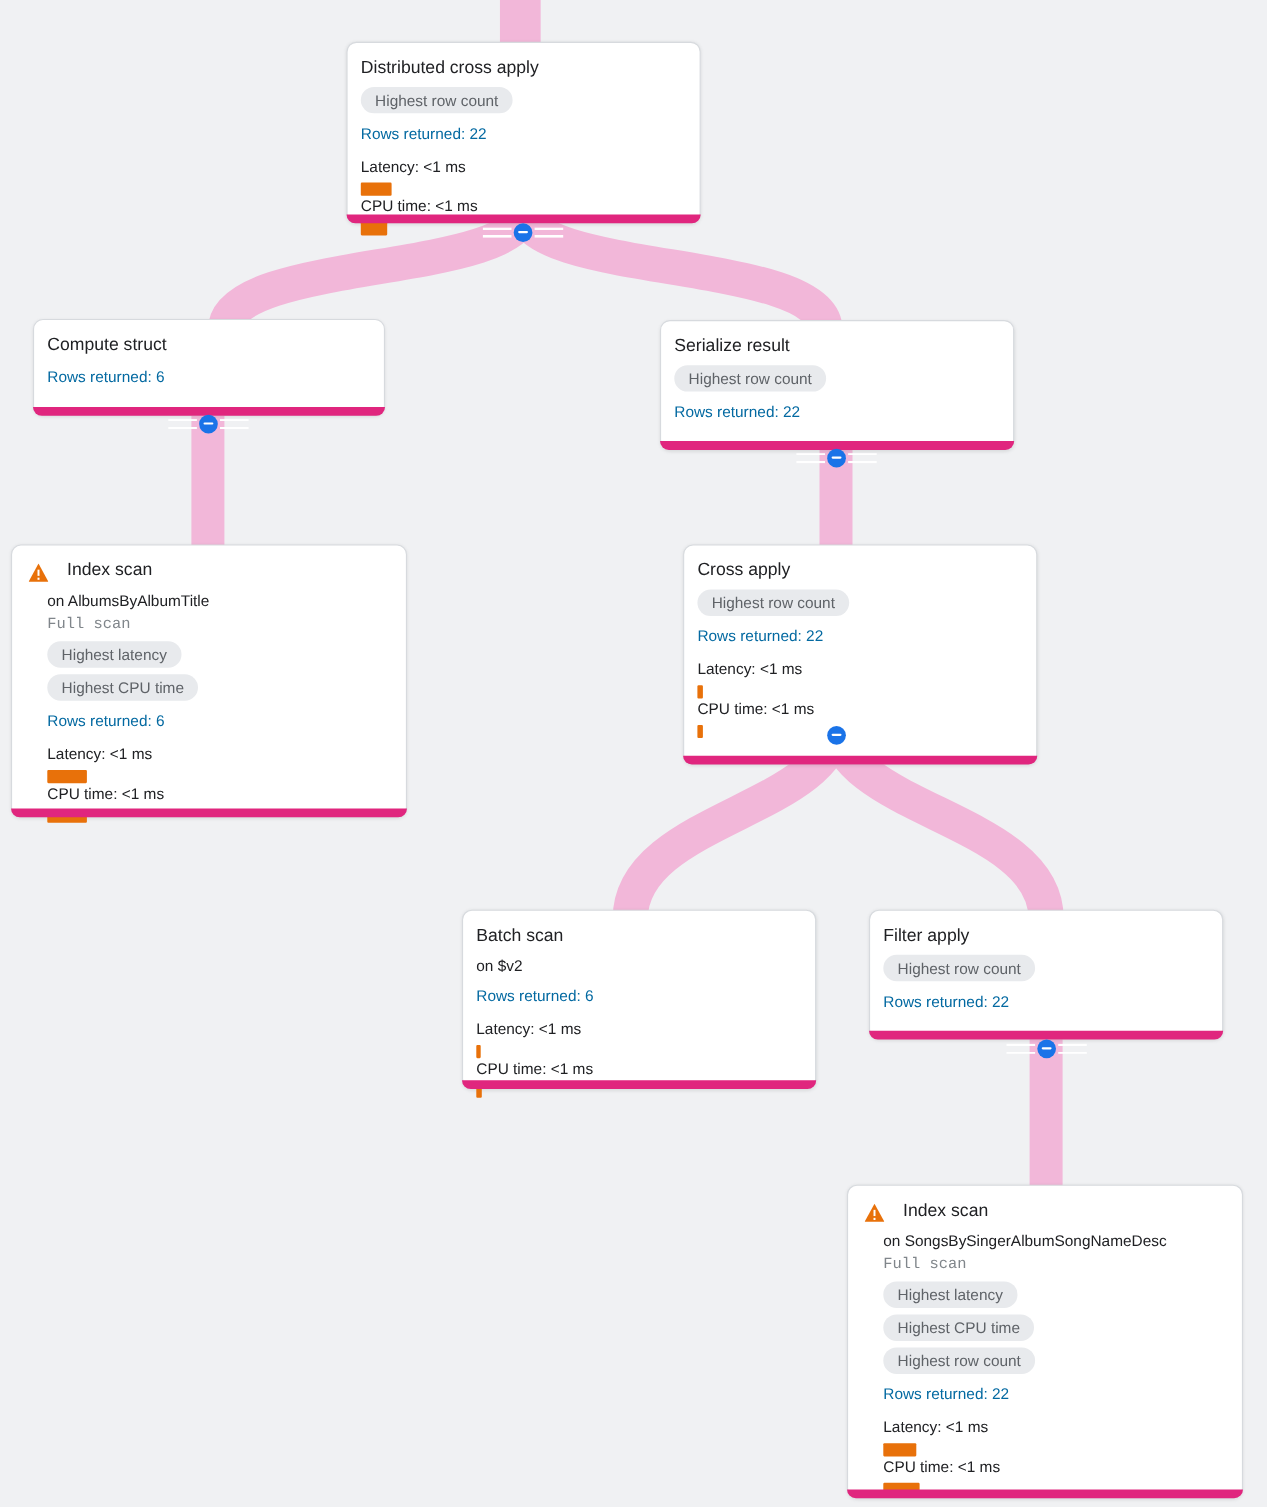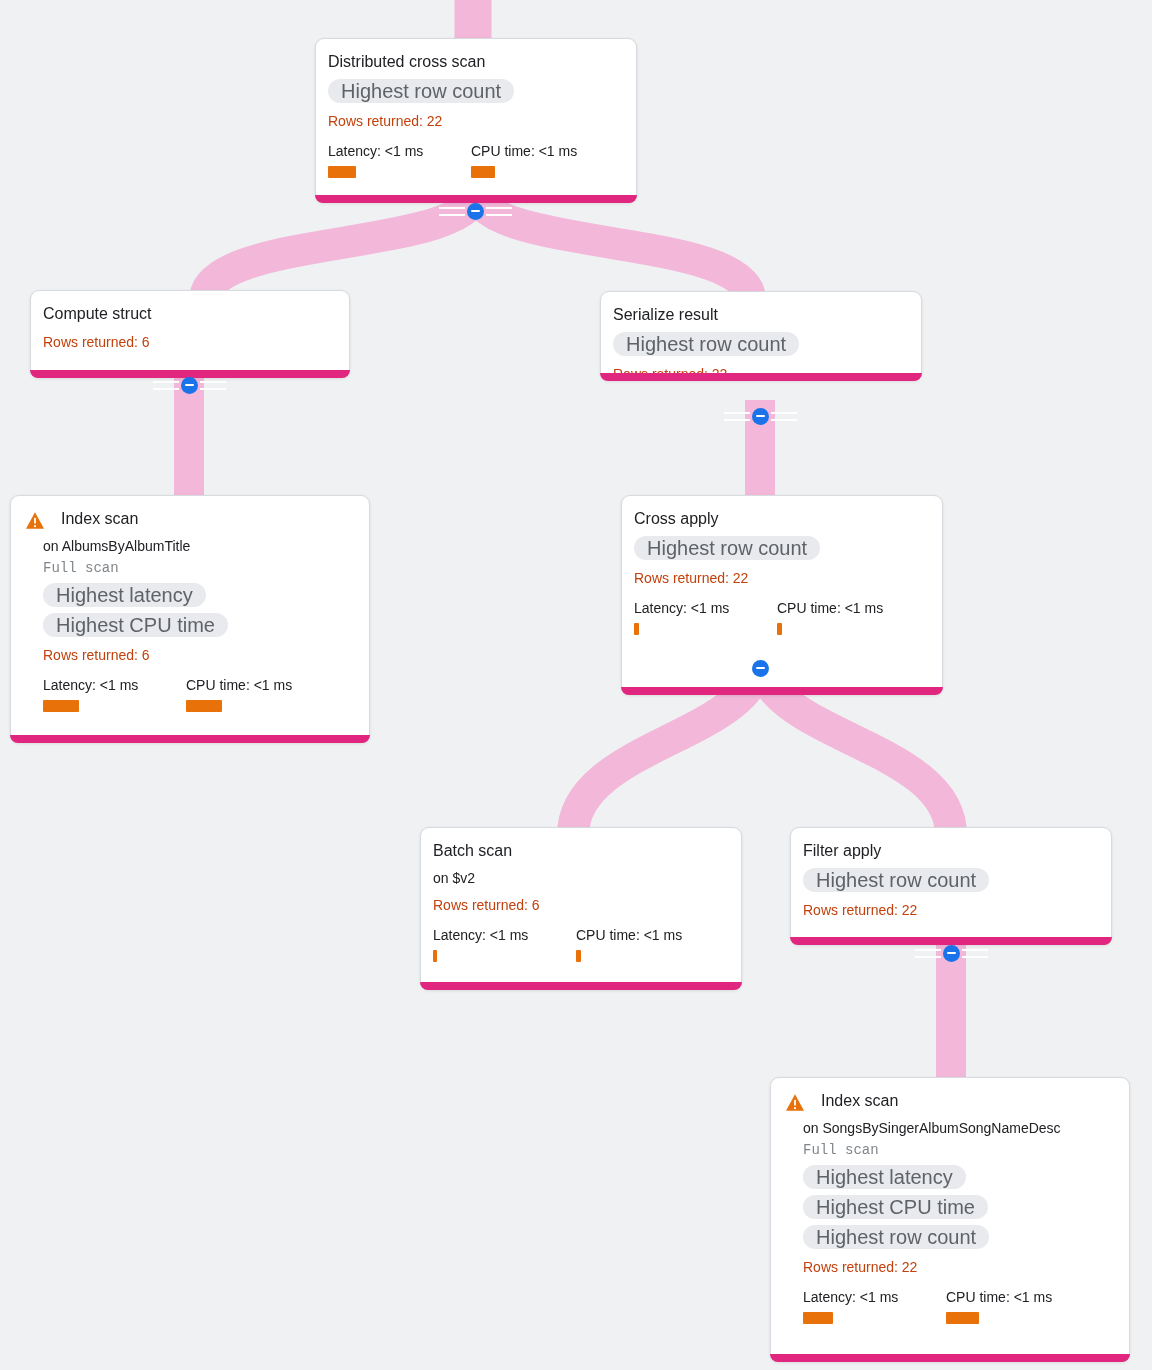--- a/index.html
+++ b/index.html
@@ -29,27 +29,27 @@
     background:var(--accent,#e0267e);
     border-radius:0 0 9px 9px;
   }
   .card-content{padding:13px 12px 0;}
   .card-title{font-size:16px;color:#202124;font-weight:400;line-height:20px;}
   .badge-row{margin-top:7px;}
   .badge{
     display:inline-block;
     background:var(--badge_bg,#e8eaed);
     color:var(--badge_text,#5f6368);
-    font-size:20px;line-height:18px;
+    font-size:14px;line-height:18px;
     padding:3px 13px;border-radius:13px;text-align:center;
   }
-  .metric{font-size:14px;color:#c2410c;margin-top:9px;line-height:18px;}
+  .metric{font-size:14px;color:#0369a1;margin-top:9px;line-height:18px;}
   .subtitle{font-size:14px;color:#202124;margin-top:8px;line-height:18px;}
   .muted{font-size:14px;color:#80868b;margin-top:4px;line-height:18px;font-family:Liberation Mono, monospace;}
-  .metrics-row{display:flex;margin-top:12px;}
+  .metrics-row{display:flex;margin-top:12px;flex-direction:column;}
   .metric-col{width:143px;}
   .metric-col .label{font-size:14px;color:#202124;line-height:18px;}
   .bar{height:12px;background:var(--orange,#e8710a);margin-top:6px;border-radius:1px;}
 
   .card-header{display:flex;align-items:flex-end;gap:17px;padding-left:3px;}
   .warn{flex:0 0 auto;display:inline-flex;}
   .indent{margin-left:20px;}
   .badge-stack .badge-row{margin-top:6px;}
 
   .collapse{
@@ -81,21 +81,21 @@
     <path class="edge" stroke-width="32" d="M476 190 C 476 252, 750 233, 750 300"></path>
     <path class="edge" stroke-width="30" d="M189 370 L189 505"></path>
     <path class="edge" stroke-width="30" d="M760 400 L760 505"></path>
     <path class="edge" stroke-width="32" d="M760 655 C 760 737, 573 743, 573 835"></path>
     <path class="edge" stroke-width="32" d="M760 655 C 760 737, 951 743, 951 835"></path>
     <path class="edge" stroke-width="30" d="M951 938 L951 1085"></path>
   </svg>
 
   <div class="card" style="left:315px;top:38px;width:322px;height:165px">
     <div class="card-content">
-      <div class="card-title">Distributed cross scan</div>
+      <div class="card-title">Distributed cross apply</div>
       <div class="badge-row"><span class="badge">Highest row count</span></div>
       <div class="metric">Rows returned: 22</div>
       <div class="metrics-row">
         <div class="metric-col">
           <div class="label">Latency: &lt;1 ms</div>
           <div class="bar" style="width:28px"></div>
         </div>
         <div class="metric-col">
           <div class="label">CPU time: &lt;1 ms</div>
           <div class="bar" style="width:24px"></div>
@@ -106,21 +106,21 @@
   </div>
 
   <div class="card" style="left:30px;top:290px;width:320px;height:88px">
     <div class="card-content">
       <div class="card-title">Compute struct</div>
       <div class="metric">Rows returned: 6</div>
     </div>
     <div class="accent"></div>
   </div>
 
-  <div class="card" style="left:600px;top:291px;width:322px;height:90px">
+  <div class="card" style="left:600px;top:291px;width:322px;height:118px">
     <div class="card-content">
       <div class="card-title">Serialize result</div>
       <div class="badge-row"><span class="badge">Highest row count</span></div>
       <div class="metric">Rows returned: 22</div>
     </div>
     <div class="accent"></div>
   </div>
 
   <div class="card" style="left:10px;top:495px;width:360px;height:248px">
     <div class="card-content">

